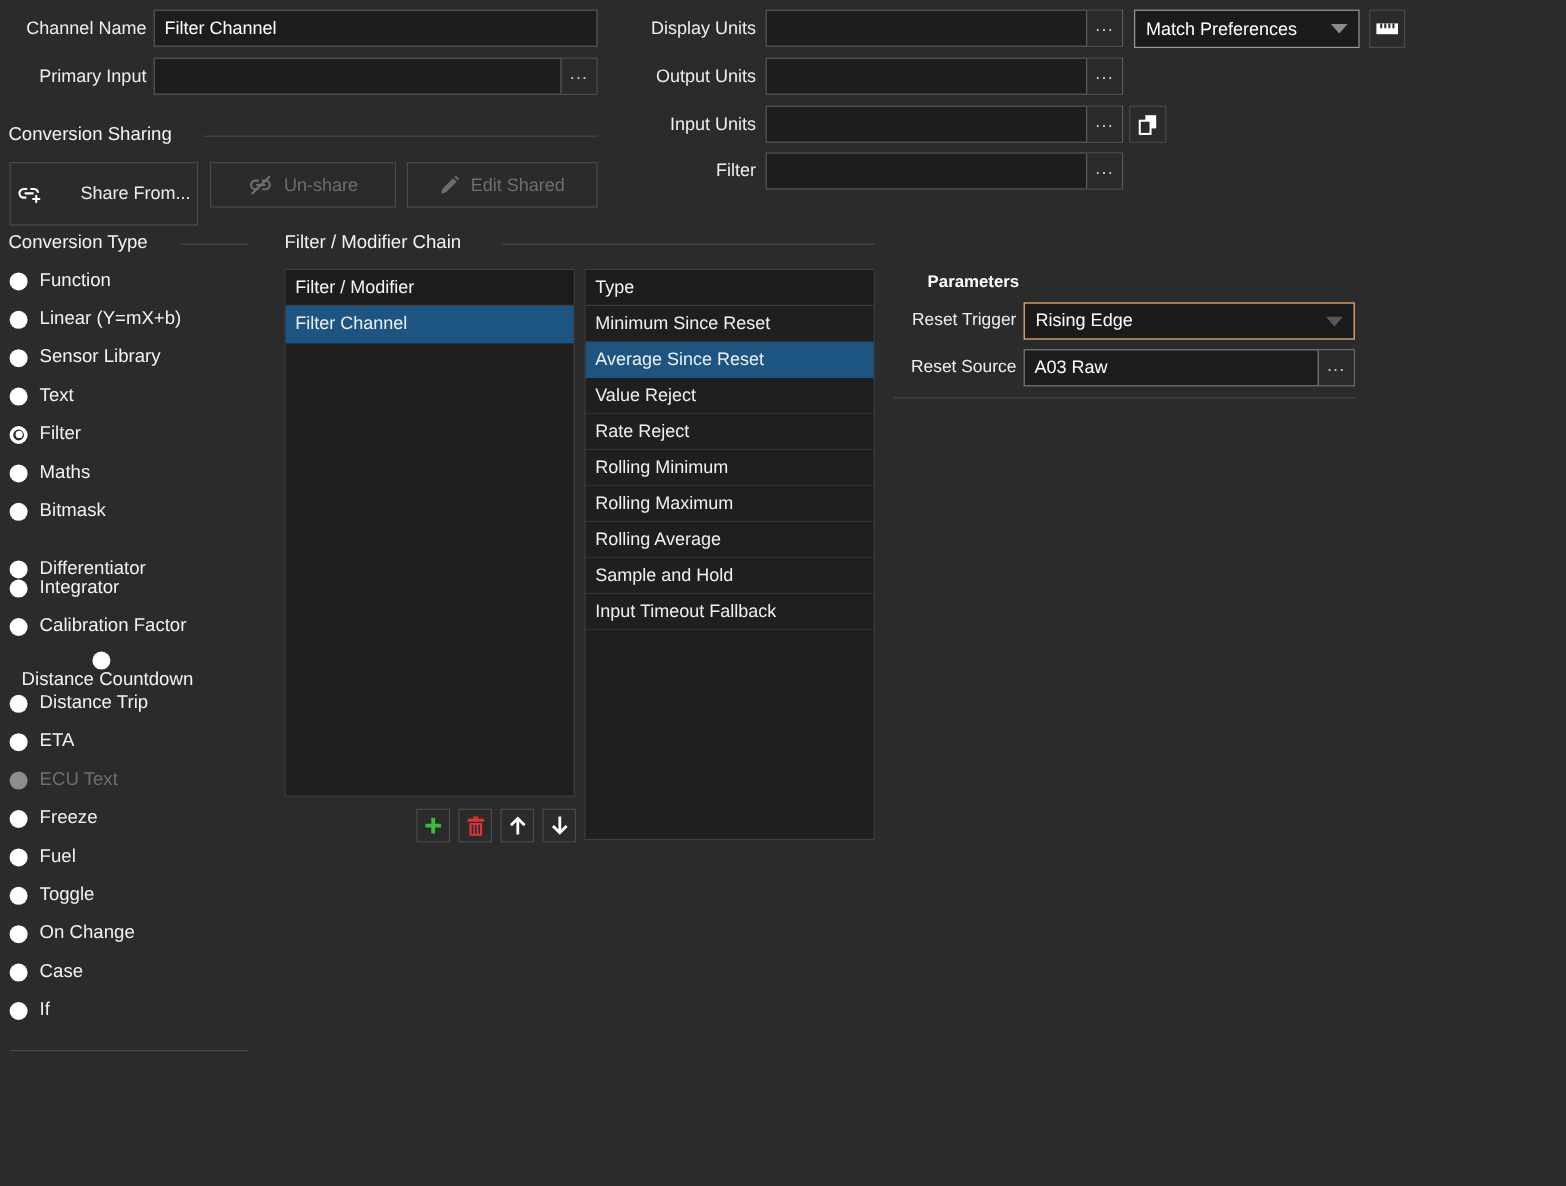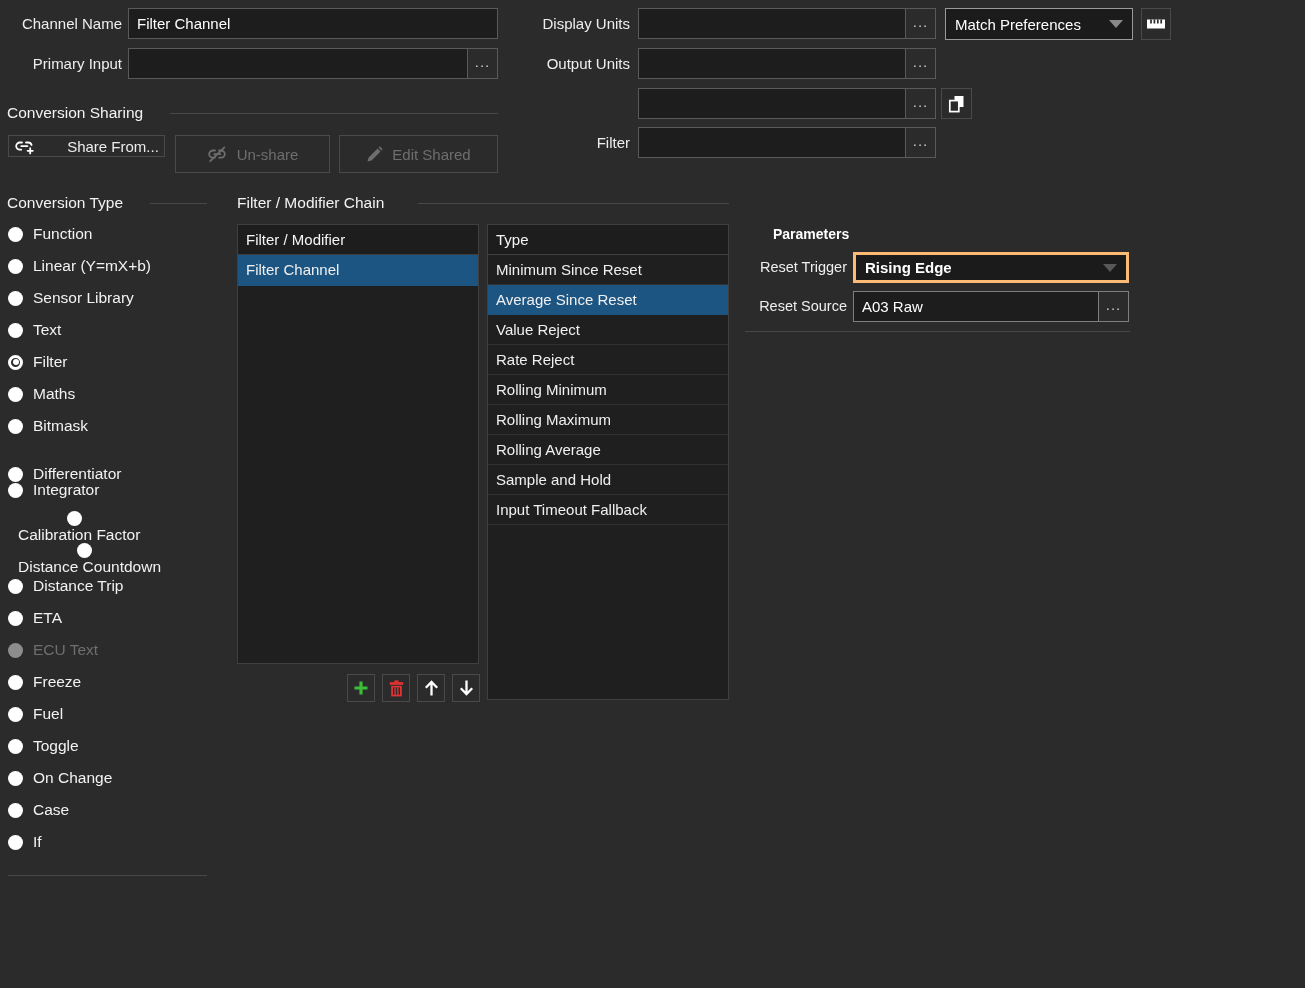--- a/index.html
+++ b/index.html
@@ -63,21 +63,21 @@
 
   <div class="lbl" style="left:0;width:122px;top:48px;">Primary Input</div>
   <div class="input-group" style="left:128px;top:48px;width:370px;">
     <div class="input-text"></div>
     <div class="ellipsis-btn">...</div>
   </div>
 
   <div class="sec-title" style="left:7px;top:104px;">Conversion Sharing</div>
   <div class="divider" style="left:170px;top:113px;width:328px;"></div>
 
-  <div class="btn" style="left:8px;top:135px;width:157px;height:22px;gap:32px;">
+  <div class="btn" style="left:8px;top:135px;width:157px;height:53px;gap:32px;">
     <span style="display:flex;">
       <svg width="21" height="17" viewBox="0 0 21 17">
         <g stroke="#ffffff" stroke-width="1.8" fill="none" stroke-linecap="round">
           <path d="M8 4.5H5.8a3.6 3.6 0 0 0 0 7.2h1.4"></path>
           <path d="M12 4.5h2.2a3.6 3.6 0 0 1 3.4 2.5"></path>
           <path d="M7.2 8.1h6.2"></path>
           <path d="M16.2 10.2v5.2M13.6 12.8h5.2"></path>
         </g>
       </svg>
     </span>
@@ -128,20 +128,21 @@
       </svg>
     </span>
   </div>
 
   <div class="lbl" style="left:450px;width:180px;top:48px;">Output Units</div>
   <div class="input-group" style="left:638px;top:48px;width:298px;">
     <div class="input-text"></div>
     <div class="ellipsis-btn">...</div>
   </div>
 
+  <div class="lbl" style="left:450px;width:180px;top:88px;">Input Units</div>
   <div class="input-group" style="left:638px;top:88px;width:298px;">
     <div class="input-text"></div>
     <div class="ellipsis-btn">...</div>
   </div>
 
   <div class="icon-btn" style="left:941px;top:88px;width:31px;height:31px;">
     <span style="display:flex;">
       <svg width="17" height="18" viewBox="0 0 17 18">
         <rect x="6.5" y="1" width="9" height="11" fill="#ffffff"></rect>
         <rect x="1.8" y="5.6" width="9" height="11" fill="#2b2b2b" stroke="#ffffff" stroke-width="1.7"></rect>
@@ -187,21 +188,21 @@
     <span class="radio-label">Bitmask</span>
   </div>
   <div class="radio-item" style="top:447px;margin-top:16px;">
     <span class="radio"></span>
     <span class="radio-label">Differentiator</span>
   </div>
   <div class="radio-item" style="top:479px;">
     <span class="radio"></span>
     <span class="radio-label">Integrator</span>
   </div>
-  <div class="radio-item" style="top:511px;flex-direction:column;">
+  <div class="radio-item" style="top:511px;">
     <span class="radio"></span>
     <span class="radio-label">Calibration Factor</span>
   </div>
   <div class="radio-item" style="top:543px;flex-direction:column;">
     <span class="radio"></span>
     <span class="radio-label">Distance Countdown</span>
   </div>
   <div class="radio-item" style="top:575px;">
     <span class="radio"></span>
     <span class="radio-label">Distance Trip</span>
@@ -292,21 +293,21 @@
     <div class="list-row">Rolling Minimum</div>
     <div class="list-row">Rolling Maximum</div>
     <div class="list-row">Rolling Average</div>
     <div class="list-row">Sample and Hold</div>
     <div class="list-row">Input Timeout Fallback</div>
   </div>
 
   <div class="params-title" style="left:745px;top:226px;">Parameters</div>
 
   <div class="p-lbl" style="left:705px;width:142px;top:252px;">Reset Trigger</div>
-  <div class="combo" style="left:853px;top:252px;width:276px;height:31px;border:3px solid #fdba74;font-weight:bold;">
+  <div class="combo" style="left:853px;top:252px;width:276px;height:31px;border:1px solid #fdba74;">
     <span>Rising Edge</span>
     <span class="tri" style="border-top:8px solid #585858;"></span>
   </div>
 
   <div class="p-lbl" style="left:705px;width:142px;top:291px;">Reset Source</div>
   <div class="input-group" style="left:853px;top:291px;width:276px;border-color:#7e7e7e;">
     <div class="input-text">A03 Raw</div>
     <div class="ellipsis-btn" style="border-left-color:#7e7e7e;">...</div>
   </div>
 

